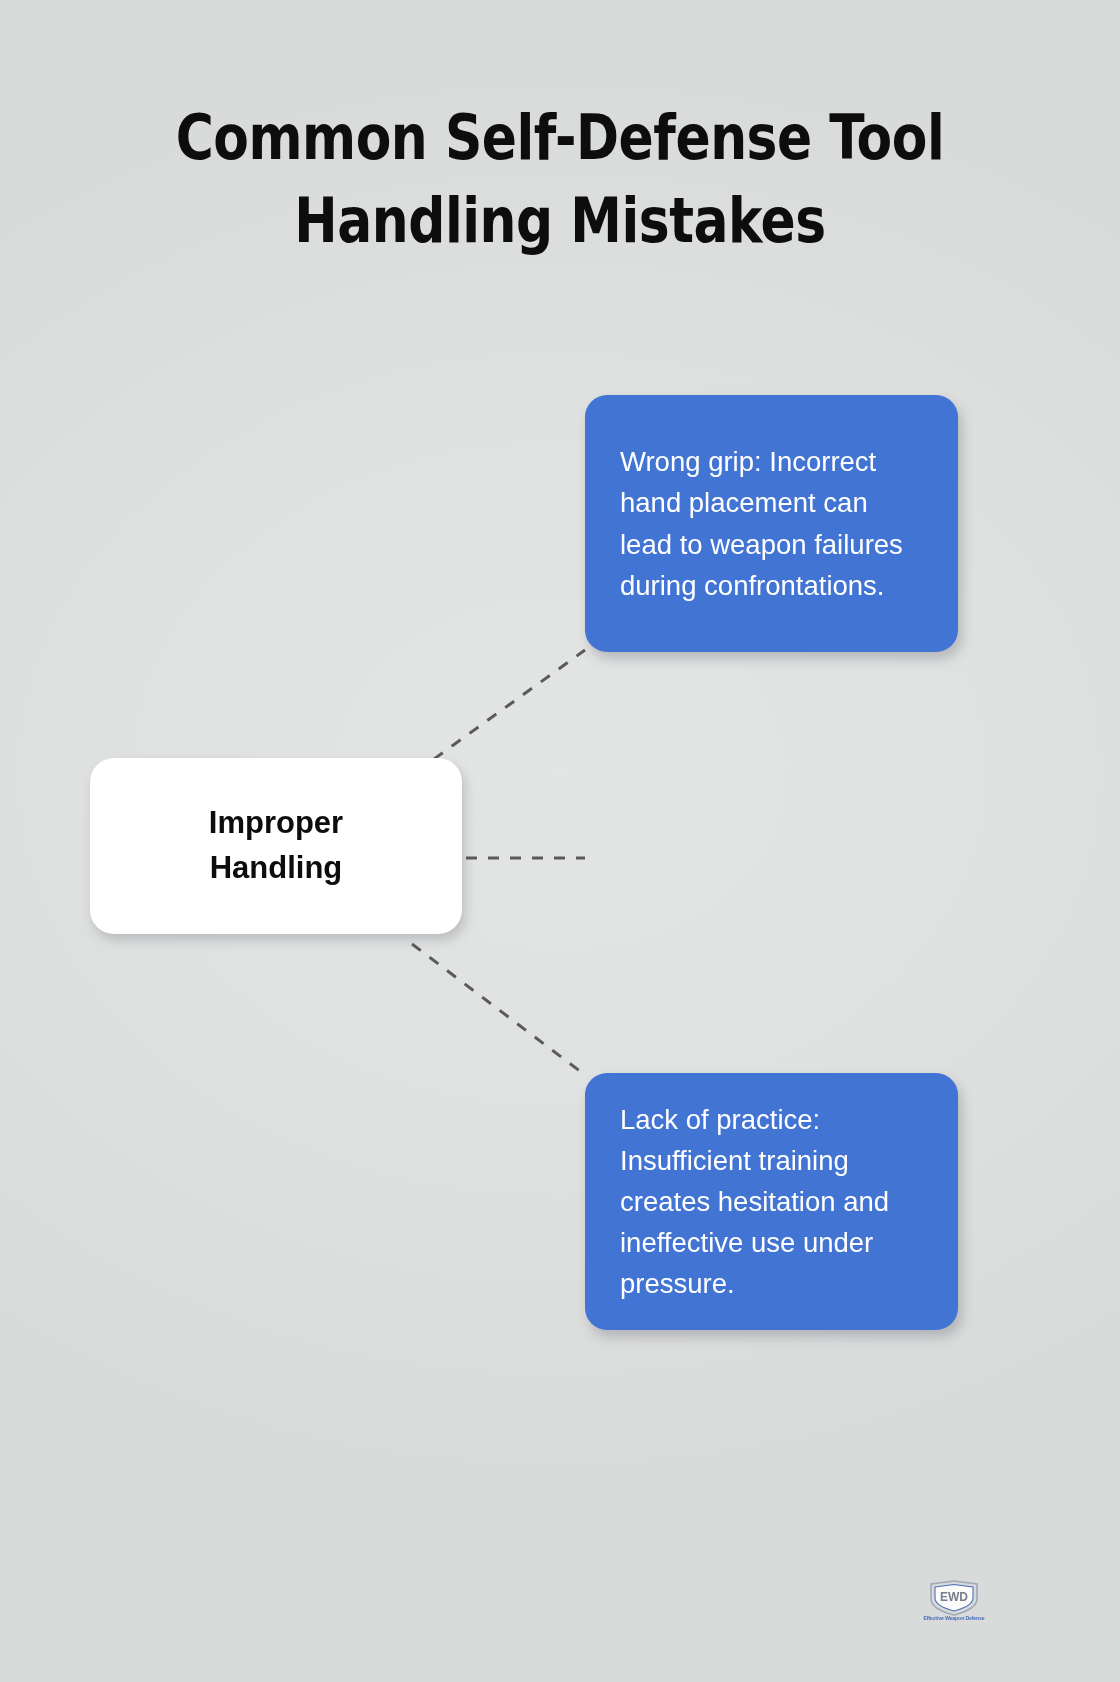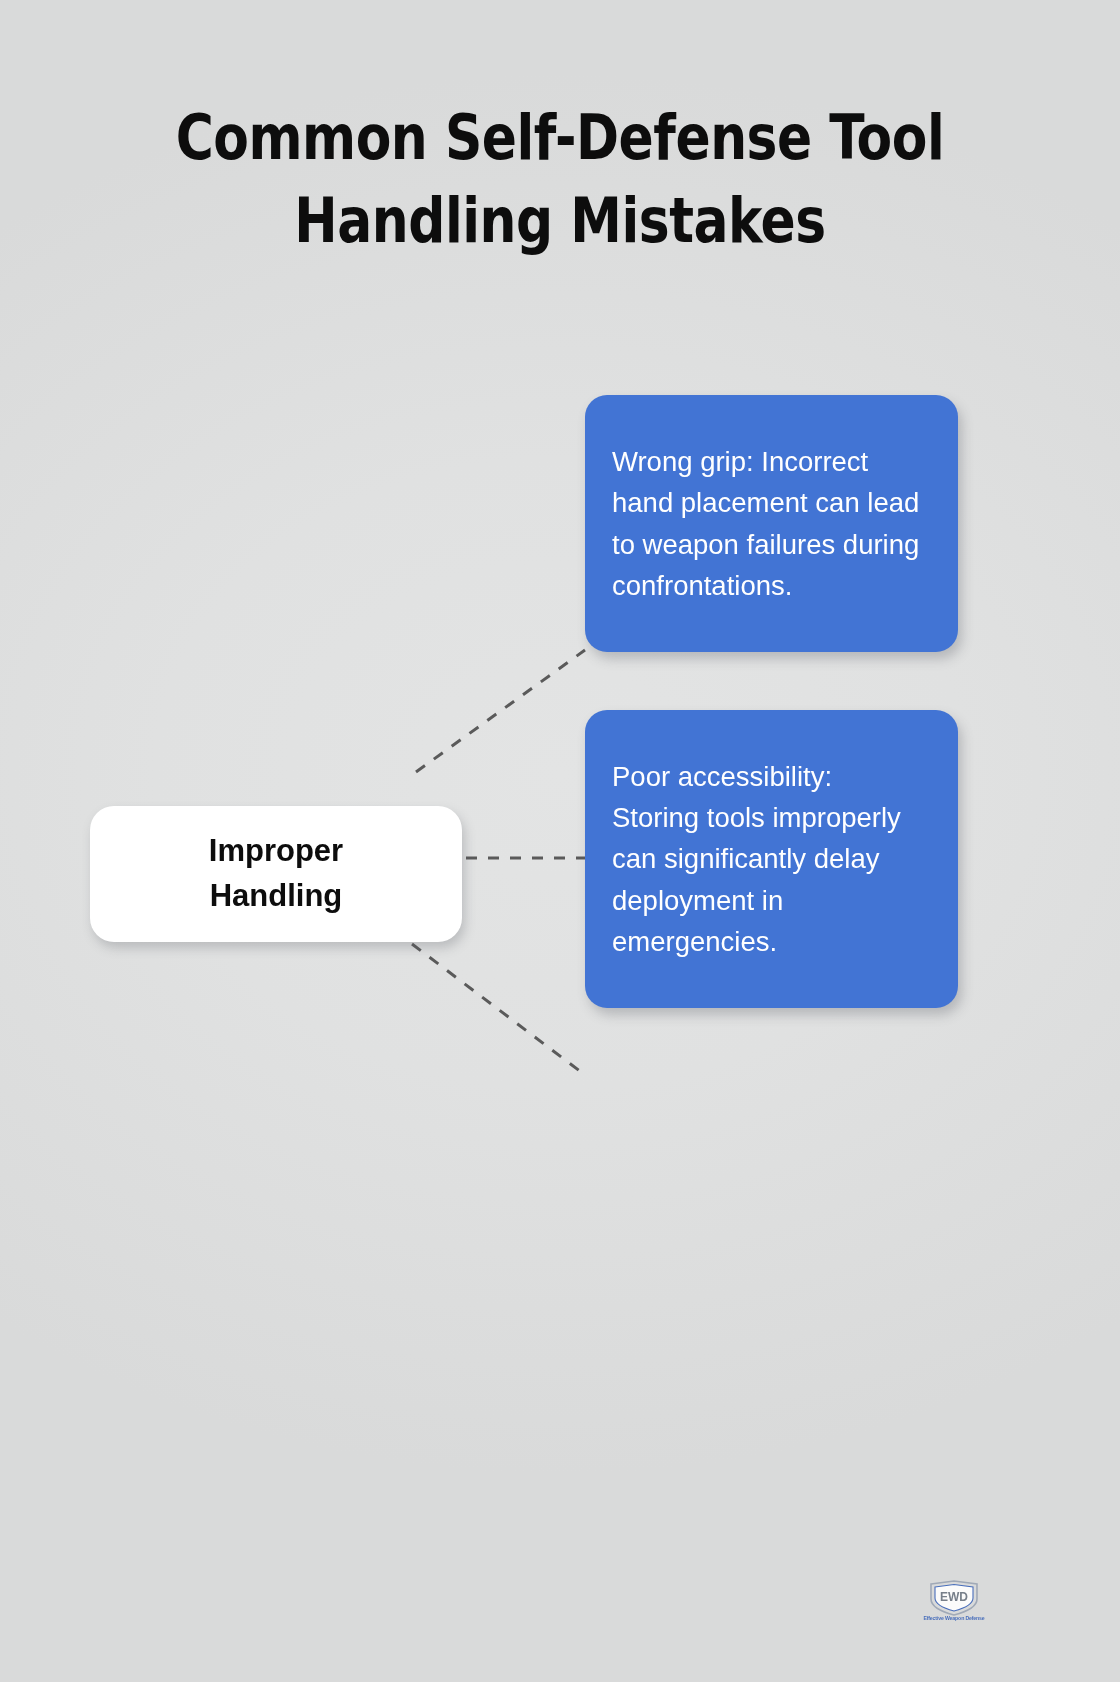--- a/index.html
+++ b/index.html
@@ -48,23 +48,23 @@
     left: 0; top: 0;
     width: 1120px;
     height: 1682px;
     pointer-events: none;
   }
 
   
   #center-node {
     position: absolute;
     left: 90px;
-    top: 806px;
+    top: 758px;
     width: 372px;
-    height: 136px;
+    height: 176px;
     background: #ffffff;
     border-radius: 24px;
     box-shadow: 3px 6px 11px rgba(90,95,100,0.28);
     display: flex;
     align-items: center;
     justify-content: center;
   }
   #center-node .node-label {
     font-family: "Liberation Sans", sans-serif;
     font-weight: bold;
@@ -87,20 +87,21 @@
     padding: 26px 33px 26px 27px;
     display: flex;
     align-items: center;
   }
   .card .card-text {
     font-family: "Liberation Sans", sans-serif;
     font-size: 27.5px;
     line-height: 1.495;
     color: #ffffff;
     font-weight: normal;
+    margin-left: 8px;
   }
   #card-0 { top: 395px; height: 257px; }
   #card-1 { top: 710px; height: 298px; }
   #card-2 { top: 1073px; height: 257px; }
 
   
   #logo {
     position: absolute;
     left: 921px;
     top: 1579px;
@@ -142,24 +143,24 @@
 
   <div id="center-node">
     <div class="node-label">Improper
 Handling</div>
   </div>
 
   <div class="card" id="card-0">
     <div class="card-text">Wrong grip: Incorrect hand placement can lead to weapon failures during confrontations.</div>
   </div>
 
-  <div class="card" id="card-1">
-    <div class="card-text">Poor accessibility: Storing tools improperly can significantly delay deployment in emergencies.</div>
+
+  <div class="card" id="card-2">
+    <div class="card-text">Lack of practice: Insufficient training creates hesitation and ineffective use under pressure.</div>
   </div>
-
 
   <div id="logo">
     <svg width="66" height="38" viewBox="0 0 66 38">
       <path d="M10 5 L33 2 L56 5 L56 20 Q56 30 33 36 Q10 30 10 20 Z" fill="none" stroke="#9aa4b4" stroke-width="1.6"></path>
       <path d="M14 8 L33 5.5 L52 8 L52 19 Q52 27 33 32 Q14 27 14 19 Z" fill="#ffffff" stroke="#3a63b8" stroke-width="1.1"></path>
       <text x="33" y="22" text-anchor="middle" font-family="Liberation Sans, sans-serif" font-size="12" font-weight="bold" fill="#6d7682">EWD</text>
     </svg>
     <div class="logo-sub">Effective Weapon Defense</div>
   </div>
 

